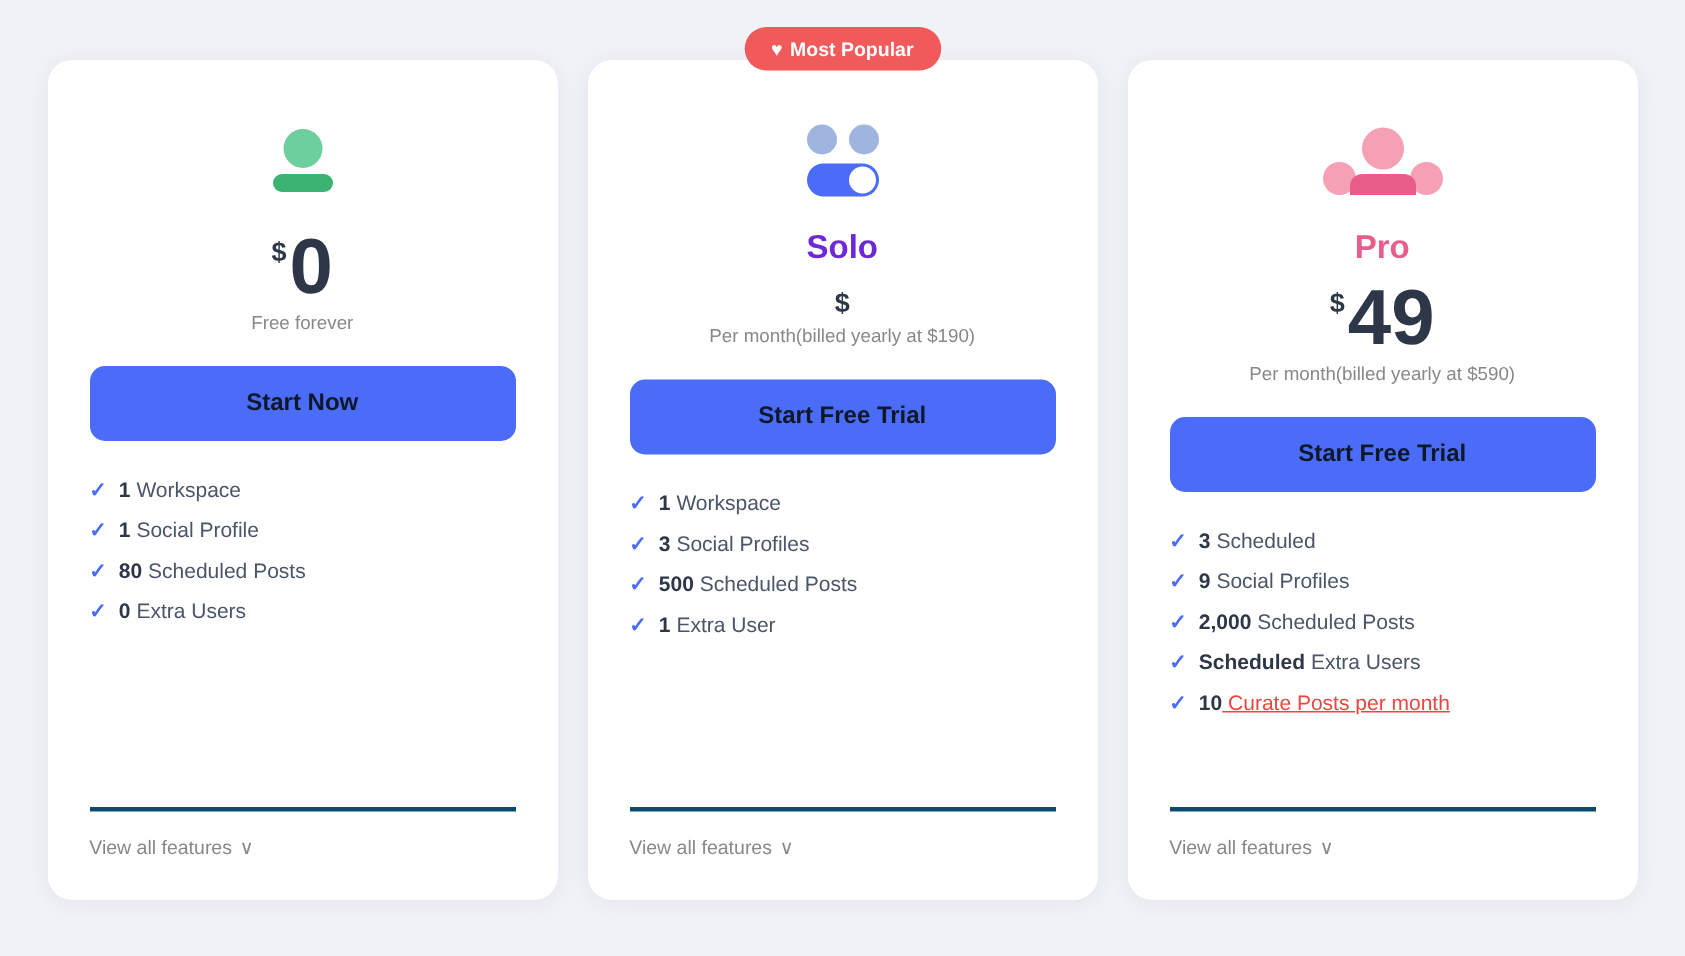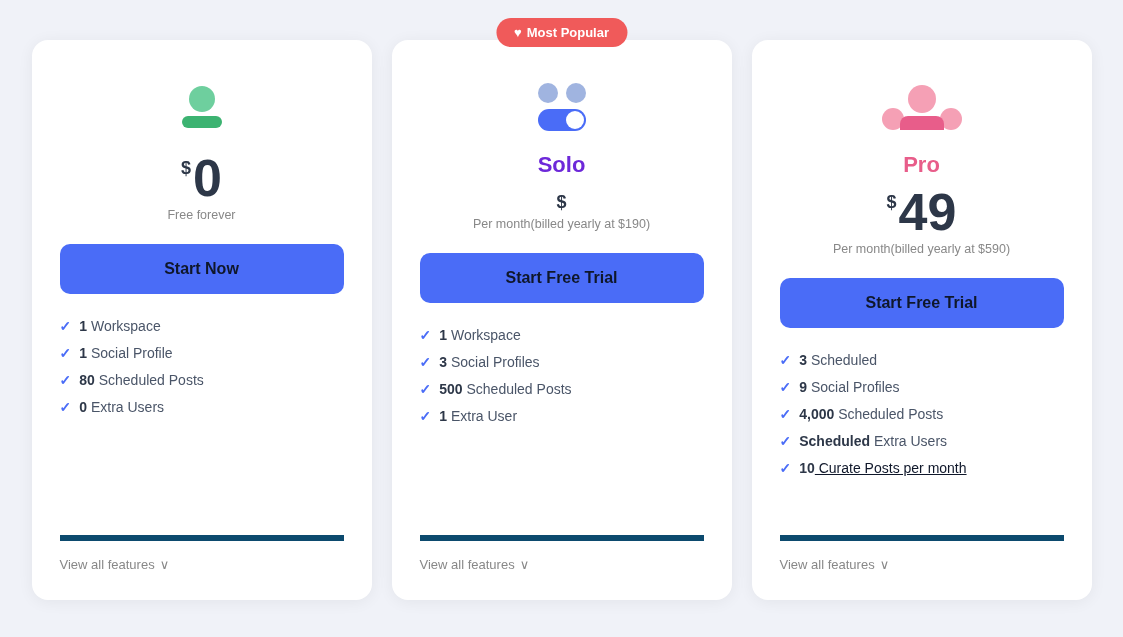--- a/index.html
+++ b/index.html
@@ -216,28 +216,28 @@
       color: #4a6cf7;
       font-size: 14px;
       font-weight: 700;
       flex-shrink: 0;
     }
     .feature-bold {
       font-weight: 700;
       color: #2d3748;
     }
     .feature-link {
-      color: #0f172a;
+      color: #ef4444;
       text-decoration: underline;
       cursor: pointer;
     }
     .view-all {
       margin-top: 34px;
       padding-top: 16px;
-      border-top: 6px solid #0c4a6e;
+      border-top: 3px solid #0c4a6e;
       color: #888;
       font-size: 13px;
       cursor: pointer;
       display: flex;
       align-items: center;
       gap: 5px;
     }
   </style>
 </head>
 <body>
@@ -349,21 +349,21 @@
       <li>
         <span class="check-icon">✓</span>
         <span><span class="feature-bold">3</span><span> Scheduled</span></span>
       </li>
       <li>
         <span class="check-icon">✓</span>
         <span><span class="feature-bold">9</span><span> Social Profiles</span></span>
       </li>
       <li>
         <span class="check-icon">✓</span>
-        <span><span class="feature-bold">4,000</span><span> Scheduled Posts</span></span>
+        <span><span class="feature-bold">2,000</span><span> Scheduled Posts</span></span>
       </li>
       <li>
         <span class="check-icon">✓</span>
         <span><span class="feature-bold">Scheduled</span><span> Extra Users</span></span>
       </li>
       <li>
         <span class="check-icon">✓</span>
         <span><span class="feature-bold">10</span><span class="feature-link"> Curate Posts per month</span></span>
       </li>
     </ul>

